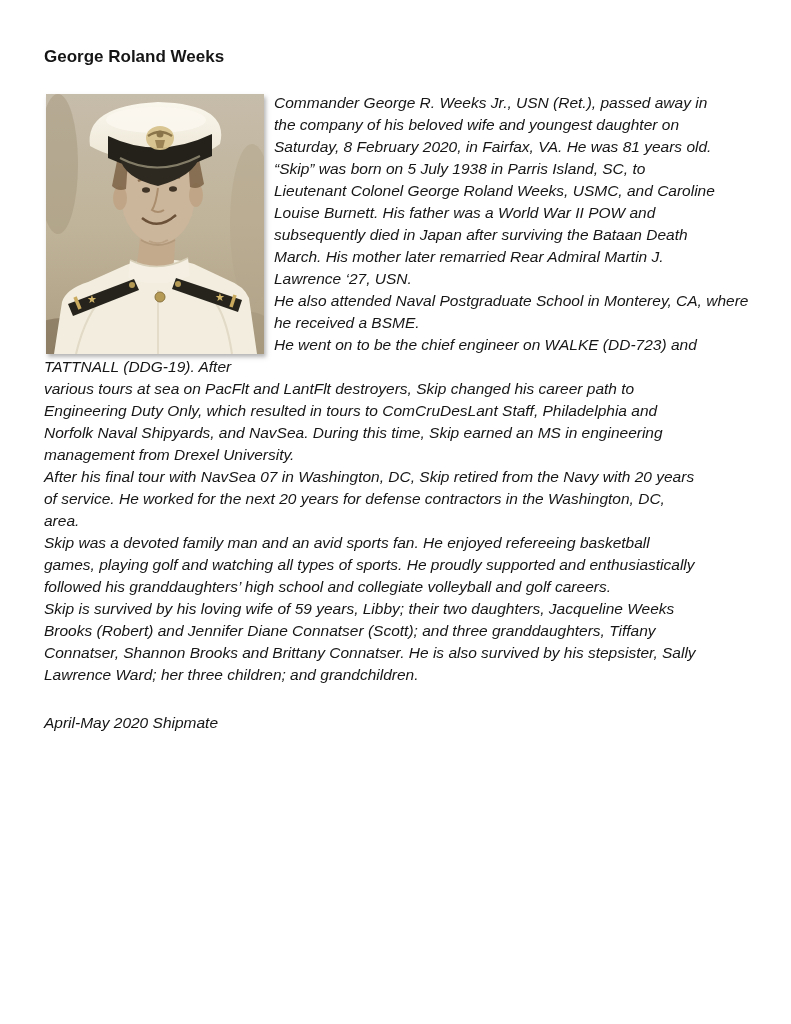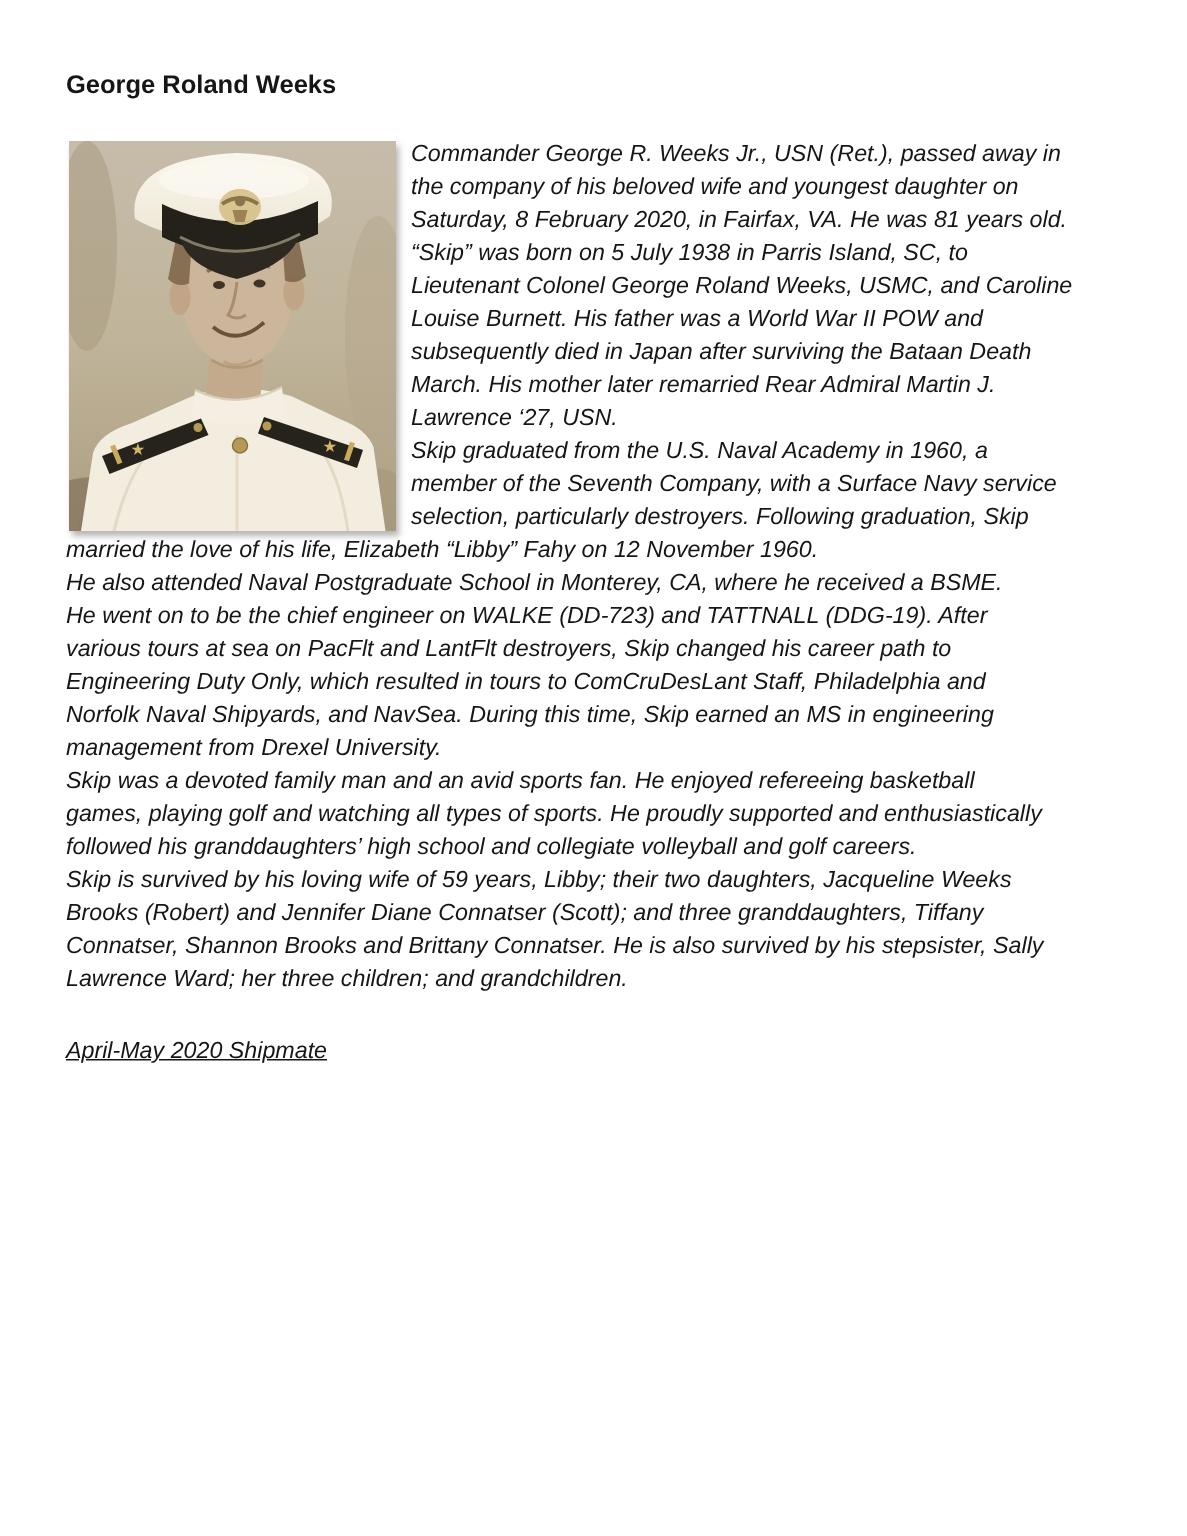--- a/index.html
+++ b/index.html
@@ -33,21 +33,20 @@
   .photo svg { display:block; }
   .para {
     margin:0;
     white-space:pre-line;
     font-style:italic;
   }
   .citation {
     margin:26px 0 0 0;
     font-style:italic;
     white-space:pre-line;
-    text-decoration:underline;
   }
 </style>
 </head>
 <body>
 
 <div class="page">
 
   <h1 class="title">George Roland Weeks</h1>
 
   <div class="content">
@@ -126,30 +125,29 @@
 
     <p class="para">Commander George R. Weeks Jr., USN (Ret.), passed away in
 the company of his beloved wife and youngest daughter on
 Saturday, 8 February 2020, in Fairfax, VA. He was 81 years old.
 “Skip” was born on 5 July 1938 in Parris Island, SC, to
 Lieutenant Colonel George Roland Weeks, USMC, and Caroline
 Louise Burnett. His father was a World War II POW and
 subsequently died in Japan after surviving the Bataan Death
 March. His mother later remarried Rear Admiral Martin J.
 Lawrence ‘27, USN.</p>
-    <p class="para">Skip graduated from the U.S. Naval Academy in 1960, a
-member of the Seventh Company, with a Surface Navy service
-selection, particularly destroyers. Following graduation, Skip
-married the love of his life, Elizabeth “Libby” Fahy on 12 November 1960.</p>
     <p class="para">He also attended Naval Postgraduate School in Monterey, CA, where he received a BSME.
 He went on to be the chief engineer on WALKE (DD-723) and TATTNALL (DDG-19). After
 various tours at sea on PacFlt and LantFlt destroyers, Skip changed his career path to
 Engineering Duty Only, which resulted in tours to ComCruDesLant Staff, Philadelphia and
 Norfolk Naval Shipyards, and NavSea. During this time, Skip earned an MS in engineering
 management from Drexel University.</p>
+    <p class="para">After his final tour with NavSea 07 in Washington, DC, Skip retired from the Navy with 20 years
+of service. He worked for the next 20 years for defense contractors in the Washington, DC,
+area.</p>
     <p class="para">Skip was a devoted family man and an avid sports fan. He enjoyed refereeing basketball
 games, playing golf and watching all types of sports. He proudly supported and enthusiastically
 followed his granddaughters’ high school and collegiate volleyball and golf careers.</p>
     <p class="para">Skip is survived by his loving wife of 59 years, Libby; their two daughters, Jacqueline Weeks
 Brooks (Robert) and Jennifer Diane Connatser (Scott); and three granddaughters, Tiffany
 Connatser, Shannon Brooks and Brittany Connatser. He is also survived by his stepsister, Sally
 Lawrence Ward; her three children; and grandchildren.</p>
 
     <p class="citation">April-May 2020 Shipmate</p>
 

